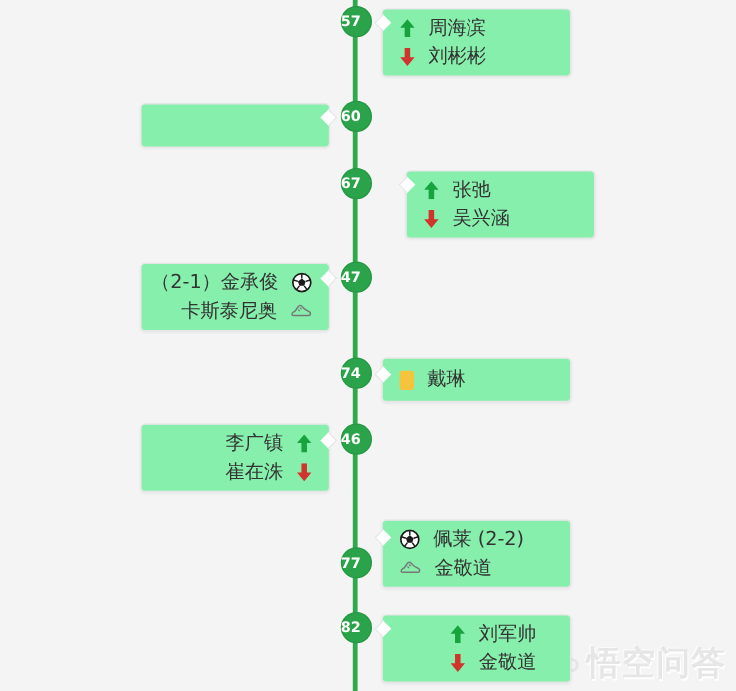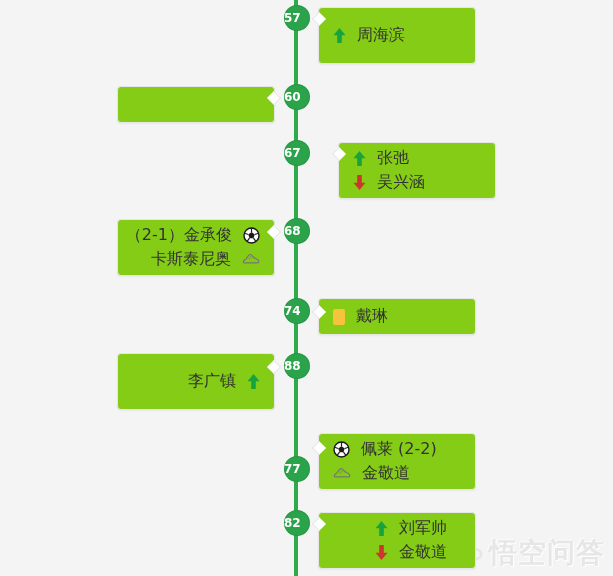--- a/index.html
+++ b/index.html
@@ -14,21 +14,21 @@
     background:var(--line-green);
   }
   .minute-node{
     position:absolute;left:284px;width:26px;height:26px;border-radius:50%;
     background:var(--node-green);border:0;z-index:3;
     display:flex;align-items:center;
     color:#fff;font-size:12px;font-weight:600;line-height:1;
     box-shadow:0 0 0 1px rgba(0,90,30,.15) inset;
   }
   .event-card{
-    position:absolute;width:158px;background:#84cc16;
+    position:absolute;width:158px;background:#86efac;
     border:1px solid var(--card-border);border-radius:4px;
     box-shadow:0 1px 2px rgba(0,0,0,.05);
     box-sizing:border-box;display:flex;flex-direction:column;justify-content:center;
     padding:4px 0;z-index:2;
   }
   .event-card.right{left:318px;}
   .event-card.left{left:117px;}
   .notch{
     position:absolute;width:9px;height:9px;background:#fff;transform:rotate(45deg);
   }
@@ -66,20 +66,28 @@
       <div class="event-card right" style="top: 7px; height: 57px;">
         <span class="notch" style="top: 6px;"></span>
         <div class="row">
           <span class="ic up">
             <svg width="13" height="15" viewBox="0 0 12 15">
               <path d="M6 0 L12 7.2 L8.3 7.2 L8.3 15 L3.7 15 L3.7 7.2 L0 7.2 Z"></path>
             </svg>
           </span>
           <span>周海滨</span>
         </div>
+        <div class="row">
+          <span class="ic down">
+            <svg width="13" height="15" viewBox="0 0 12 15">
+              <path d="M6 0 L12 7.2 L8.3 7.2 L8.3 15 L3.7 15 L3.7 7.2 L0 7.2 Z"></path>
+            </svg>
+          </span>
+          <span>刘彬彬</span>
+        </div>
       </div>
       <div class="minute-node" style="top: 84px;">
         <span>60</span>
       </div>
       <div class="event-card left" style="top: 86px; height: 37px;">
         <span class="notch" style="top: 6px;"></span>
       </div>
       <div class="minute-node" style="top: 140px;">
         <span>67</span>
       </div>
@@ -96,21 +104,21 @@
         <div class="row">
           <span class="ic down">
             <svg width="13" height="15" viewBox="0 0 12 15">
               <path d="M6 0 L12 7.2 L8.3 7.2 L8.3 15 L3.7 15 L3.7 7.2 L0 7.2 Z"></path>
             </svg>
           </span>
           <span>吴兴涵</span>
         </div>
       </div>
       <div class="minute-node" style="top: 218px;">
-        <span>68</span>
+        <span>47</span>
       </div>
       <div class="event-card left" style="top: 219px; height: 57px;">
         <span class="notch" style="top: 7px;"></span>
         <div class="row">
           <span>（2-1）金承俊</span>
           <span class="ic">
             <svg width="17" height="17" viewBox="0 0 17 17">
               <circle cx="8.5" cy="8.5" r="7.5" fill="#fff" stroke="#1a1a1a" stroke-width="1.4"></circle>
               <polygon points="8.5,5.1 11.7,7.5 10.5,11.2 6.5,11.2 5.3,7.5" fill="#1a1a1a"></polygon>
               <g stroke="#1a1a1a" stroke-width="1.2">
@@ -140,27 +148,35 @@
       <div class="event-card right" style="top: 298px; height: 37px;">
         <span class="notch" style="top: 8px;"></span>
         <div class="row">
           <span class="ic">
             <span class="yellow-card-box"></span>
           </span>
           <span>戴琳</span>
         </div>
       </div>
       <div class="minute-node" style="top: 353px;">
-        <span>88</span>
+        <span>46</span>
       </div>
       <div class="event-card left" style="top: 353px; height: 57px;">
         <span class="notch" style="top: 8px;"></span>
         <div class="row">
           <span>李广镇</span>
           <span class="ic up">
+            <svg width="13" height="15" viewBox="0 0 12 15">
+              <path d="M6 0 L12 7.2 L8.3 7.2 L8.3 15 L3.7 15 L3.7 7.2 L0 7.2 Z"></path>
+            </svg>
+          </span>
+        </div>
+        <div class="row">
+          <span>崔在洙</span>
+          <span class="ic down">
             <svg width="13" height="15" viewBox="0 0 12 15">
               <path d="M6 0 L12 7.2 L8.3 7.2 L8.3 15 L3.7 15 L3.7 7.2 L0 7.2 Z"></path>
             </svg>
           </span>
         </div>
       </div>
       <div class="minute-node" style="top: 456px;">
         <span>77</span>
       </div>
       <div class="event-card right" style="top: 433px; height: 57px;">

